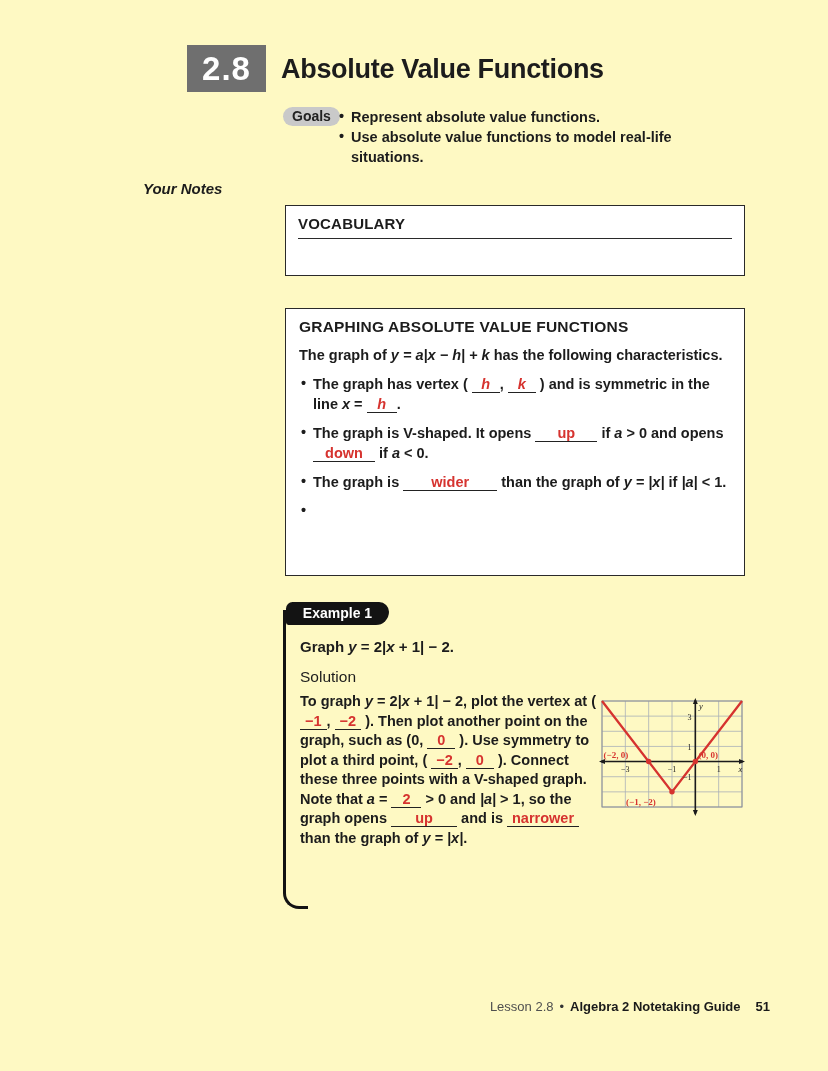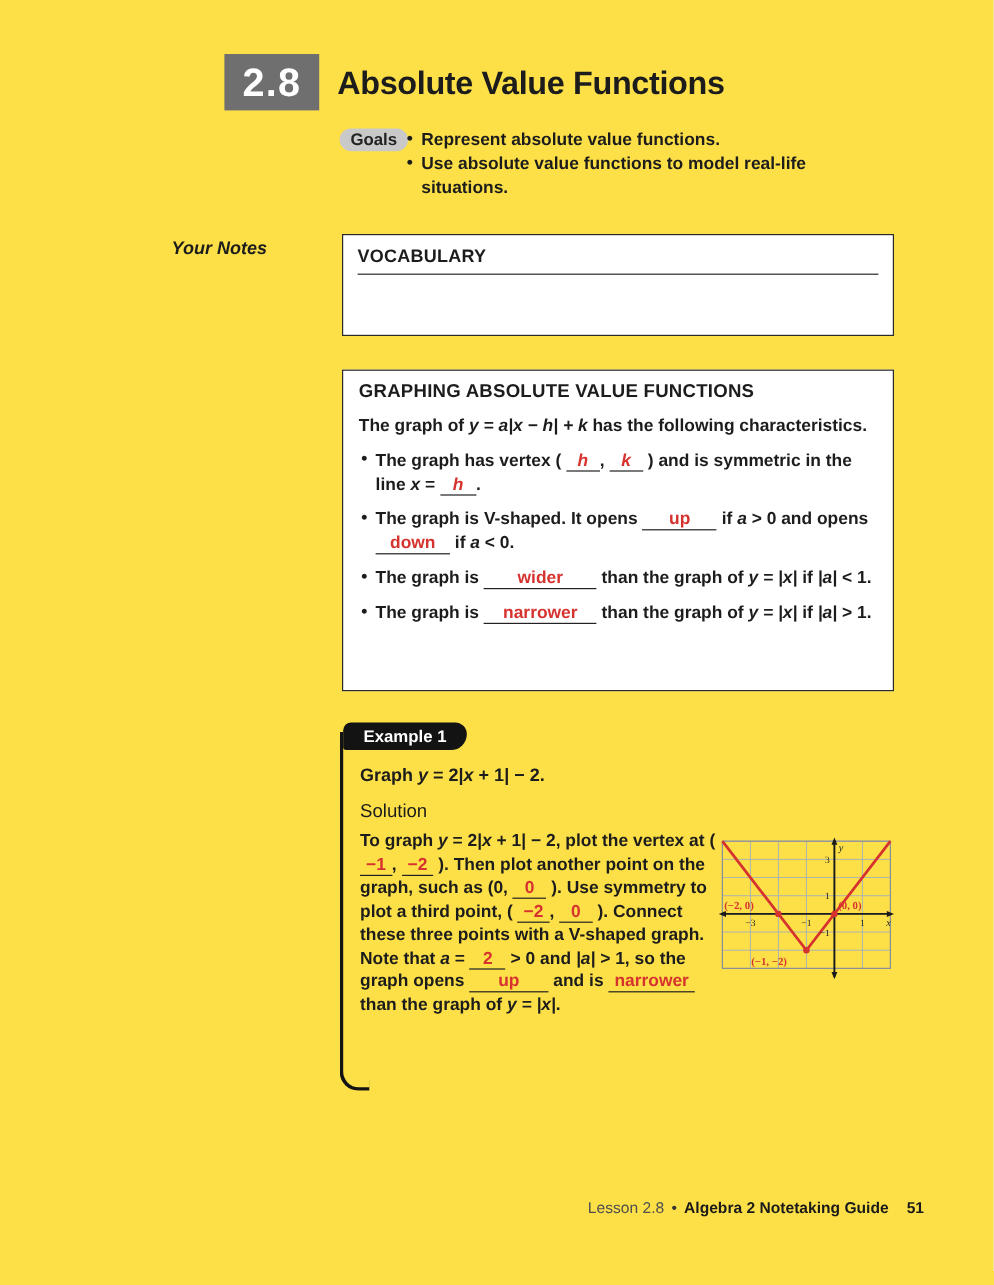--- a/index.html
+++ b/index.html
@@ -1,42 +1,42 @@
 <!DOCTYPE html>
 <html><head>
 <meta charset="utf-8">
 <style>
   html,body{margin:0;padding:0;background:#e8e8e8;}
   .page{
-    position:relative;width:828px;height:1071px;background:#fde047;
+    position:relative;width:828px;height:1071px;background:#fef9c3;
     font-family:"Liberation Sans",sans-serif;color:#1c1c1c;overflow:hidden;
     margin:0 auto;
   }
   .abs{position:absolute;}
 
   
   .lesson-badge{
     left:187px;top:45px;width:79px;height:47px;background:#6f6f6f;color:#ffffff;
     font-size:33px;font-weight:bold;text-align:center;line-height:47px;letter-spacing:1px;
   }
   .page-title{left:281px;top:54px;font-size:27px;font-weight:bold;letter-spacing:-0.3px;margin:0;}
 
   .goals-pill{
     left:283px;top:107px;background:#c9c9c9;border-radius:10px;
     padding:1px 9px 2px 9px;font-size:14px;font-weight:bold;color:#222;
   }
   .goals-list{left:337px;top:107px;width:392px;font-size:14.5px;font-weight:bold;line-height:20px;}
   .goal-item{position:relative;padding-left:14px;}
   .g-dot{position:absolute;left:2px;top:-1px;}
 
-  .your-notes{left:143px;top:199px;font-size:15px;font-weight:bold;font-style:italic;text-align:center;}
+  .your-notes{left:143px;top:180px;font-size:15px;font-weight:bold;font-style:italic;text-align:center;}
 
   
   .box{border:1.6px solid #2a2a2a;background:#fff;}
-  .vocab-box{left:285px;top:195px;width:460px;height:85px;padding:9px 12px;box-sizing:border-box;}
+  .vocab-box{left:285px;top:205px;width:460px;height:71px;padding:9px 12px;box-sizing:border-box;}
   .box-title{font-size:15px;font-weight:bold;letter-spacing:0.2px;}
   .vocab-rule{border-top:1.6px solid #2a2a2a;margin:6px 0 8px 0;}
   .vocab-content{margin:0;font-size:15px;line-height:20px;}
   .term{font-weight:bold;}
   .red-fill{color:var(--red);}
 
   .graphing-box{left:285px;top:308px;width:460px;height:268px;padding:9px 13px;box-sizing:border-box;}
   .gb-title{font-size:15.5px;}
   .intro{margin:9px 0 0 0;font-size:14.5px;font-weight:bold;line-height:20px;}
   .bullet-row{position:relative;padding-left:14px;margin-top:9px;font-size:14.5px;font-weight:bold;line-height:20px;}
@@ -118,21 +118,20 @@
     <div class="bullet-row">
       <span class="b-dot">•</span>
       <span><span class="f-n">The graph is V-shaped. It opens </span><span class="f-b" style="min-width: 52px;">up</span><span class="f-n"> if </span><span class="f-m">a</span><span class="f-n"> &gt; 0 and opens </span><span class="f-b" style="min-width: 52px;">down</span><span class="f-n"> if </span><span class="f-m">a</span><span class="f-n"> &lt; 0.</span></span>
     </div>
     <div class="bullet-row">
       <span class="b-dot">•</span>
       <span><span class="f-n">The graph is </span><span class="f-b" style="min-width: 84px;">wider</span><span class="f-n"> than the graph of </span><span class="f-m">y = |x|</span><span class="f-n"> if </span><span class="f-m">|a|</span><span class="f-n"> &lt; 1.</span></span>
     </div>
     <div class="bullet-row">
       <span class="b-dot">•</span>
-      <span><span class="f-n">The graph is </span><span class="f-b" style="min-width: 84px;">narrower</span><span class="f-n"> than the graph of </span><span class="f-m">y = |x|</span><span class="f-n"> if </span><span class="f-m">|a|</span><span class="f-n"> &gt; 1.</span></span>
     </div>
   </section>
 
   <div class="abs example-bracket"></div>
   <div class="abs example-tab">Example 1</div>
   <p class="abs problem"><span class="f-n">Graph </span><span class="f-m">y</span><span class="f-n"> = 2|</span><span class="f-m">x</span><span class="f-n"> + 1| − 2.</span></p>
   <div class="abs solution-heading">Solution</div>
   <p class="abs solution"><span class="f-n">To graph </span><span class="f-m">y</span><span class="f-n"> = 2|</span><span class="f-m">x</span><span class="f-n"> + 1| − 2, plot the vertex at ( </span><span class="f-b">−1</span><span class="f-n">, </span><span class="f-b">−2</span><span class="f-n"> ). Then plot another point on the graph, such as (0, </span><span class="f-b" style="min-width: 18px;">0</span><span class="f-n"> ). Use symmetry to plot a third point, ( </span><span class="f-b">−2</span><span class="f-n">, </span><span class="f-b" style="min-width: 18px;">0</span><span class="f-n"> ). Connect these three points with a V-shaped graph. Note that </span><span class="f-m">a</span><span class="f-n"> = </span><span class="f-b" style="min-width: 20px;">2</span><span class="f-n"> &gt; 0 and </span><span class="f-m">|a|</span><span class="f-n"> &gt; 1, so the graph opens </span><span class="f-b" style="min-width: 56px;">up</span><span class="f-n"> and is </span><span class="f-b">narrower</span><span class="f-n"> than the graph of </span><span class="f-m">y = |x|</span><span class="f-n">.</span></p>
 
   <svg class="abs figure" width="146" height="120" viewBox="0 0 146 120">

